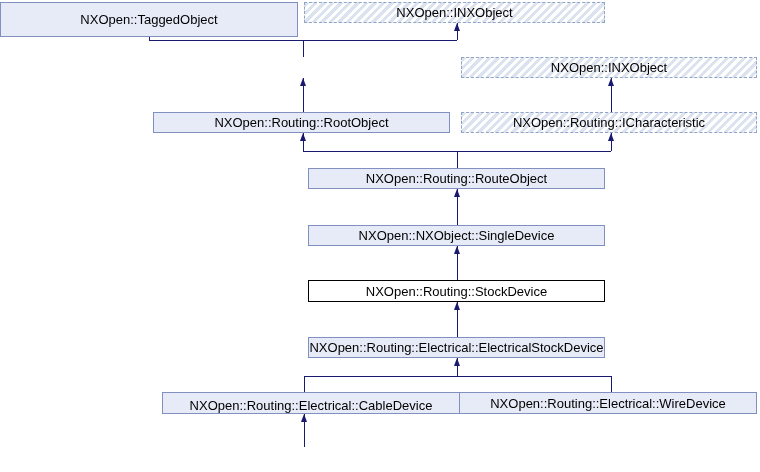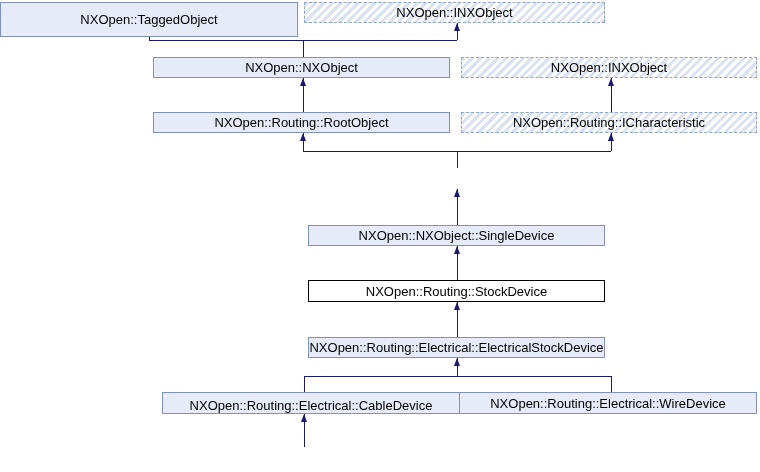--- a/index.html
+++ b/index.html
@@ -99,31 +99,31 @@
       <path class="arrowhead" d="M 457 358 L 454 366 L 460 366 Z"></path>
       <line x1="304" y1="447" x2="304" y2="414"></line>
       <path class="arrowhead" d="M 304 414 L 301 422 L 307 422 Z"></path>
     </svg>
 <div class="node solid" style="left: 0px; top: 2px; width: 298px; height: 35px;">
       <span class="node-label">NXOpen::TaggedObject</span>
     </div>
     <div class="node hatched" style="left: 304px; top: 2px; width: 301px; height: 21px;">
       <span class="node-label">NXOpen::INXObject</span>
     </div>
-    <div class="node solid" style="left: 153px; top: 57px; width: 297px; height: 21px;">
-      <span class="node-label">NXOpen::NXObject</span>
-    </div>
     <div class="node hatched" style="left: 461px; top: 57px; width: 296px; height: 21px;">
       <span class="node-label">NXOpen::INXObject</span>
     </div>
     <div class="node solid" style="left: 153px; top: 112px; width: 297px; height: 21px;">
       <span class="node-label">NXOpen::Routing::RootObject</span>
     </div>
     <div class="node hatched" style="left: 461px; top: 112px; width: 296px; height: 21px;">
       <span class="node-label">NXOpen::Routing::ICharacteristic</span>
+    </div>
+    <div class="node solid" style="left: 308px; top: 168px; width: 297px; height: 21px;">
+      <span class="node-label">NXOpen::Routing::RouteObject</span>
     </div>
     <div class="node solid" style="left: 308px; top: 225px; width: 297px; height: 21px;">
       <span class="node-label">NXOpen::NXObject::SingleDevice</span>
     </div>
     <div class="node current" style="left: 308px; top: 280px; width: 297px; height: 22px;">
       <span class="node-label">NXOpen::Routing::StockDevice</span>
     </div>
     <div class="node solid" style="left: 308px; top: 337px; width: 297px; height: 21px;">
       <span class="node-label">NXOpen::Routing::Electrical::ElectricalStockDevice</span>
     </div>

